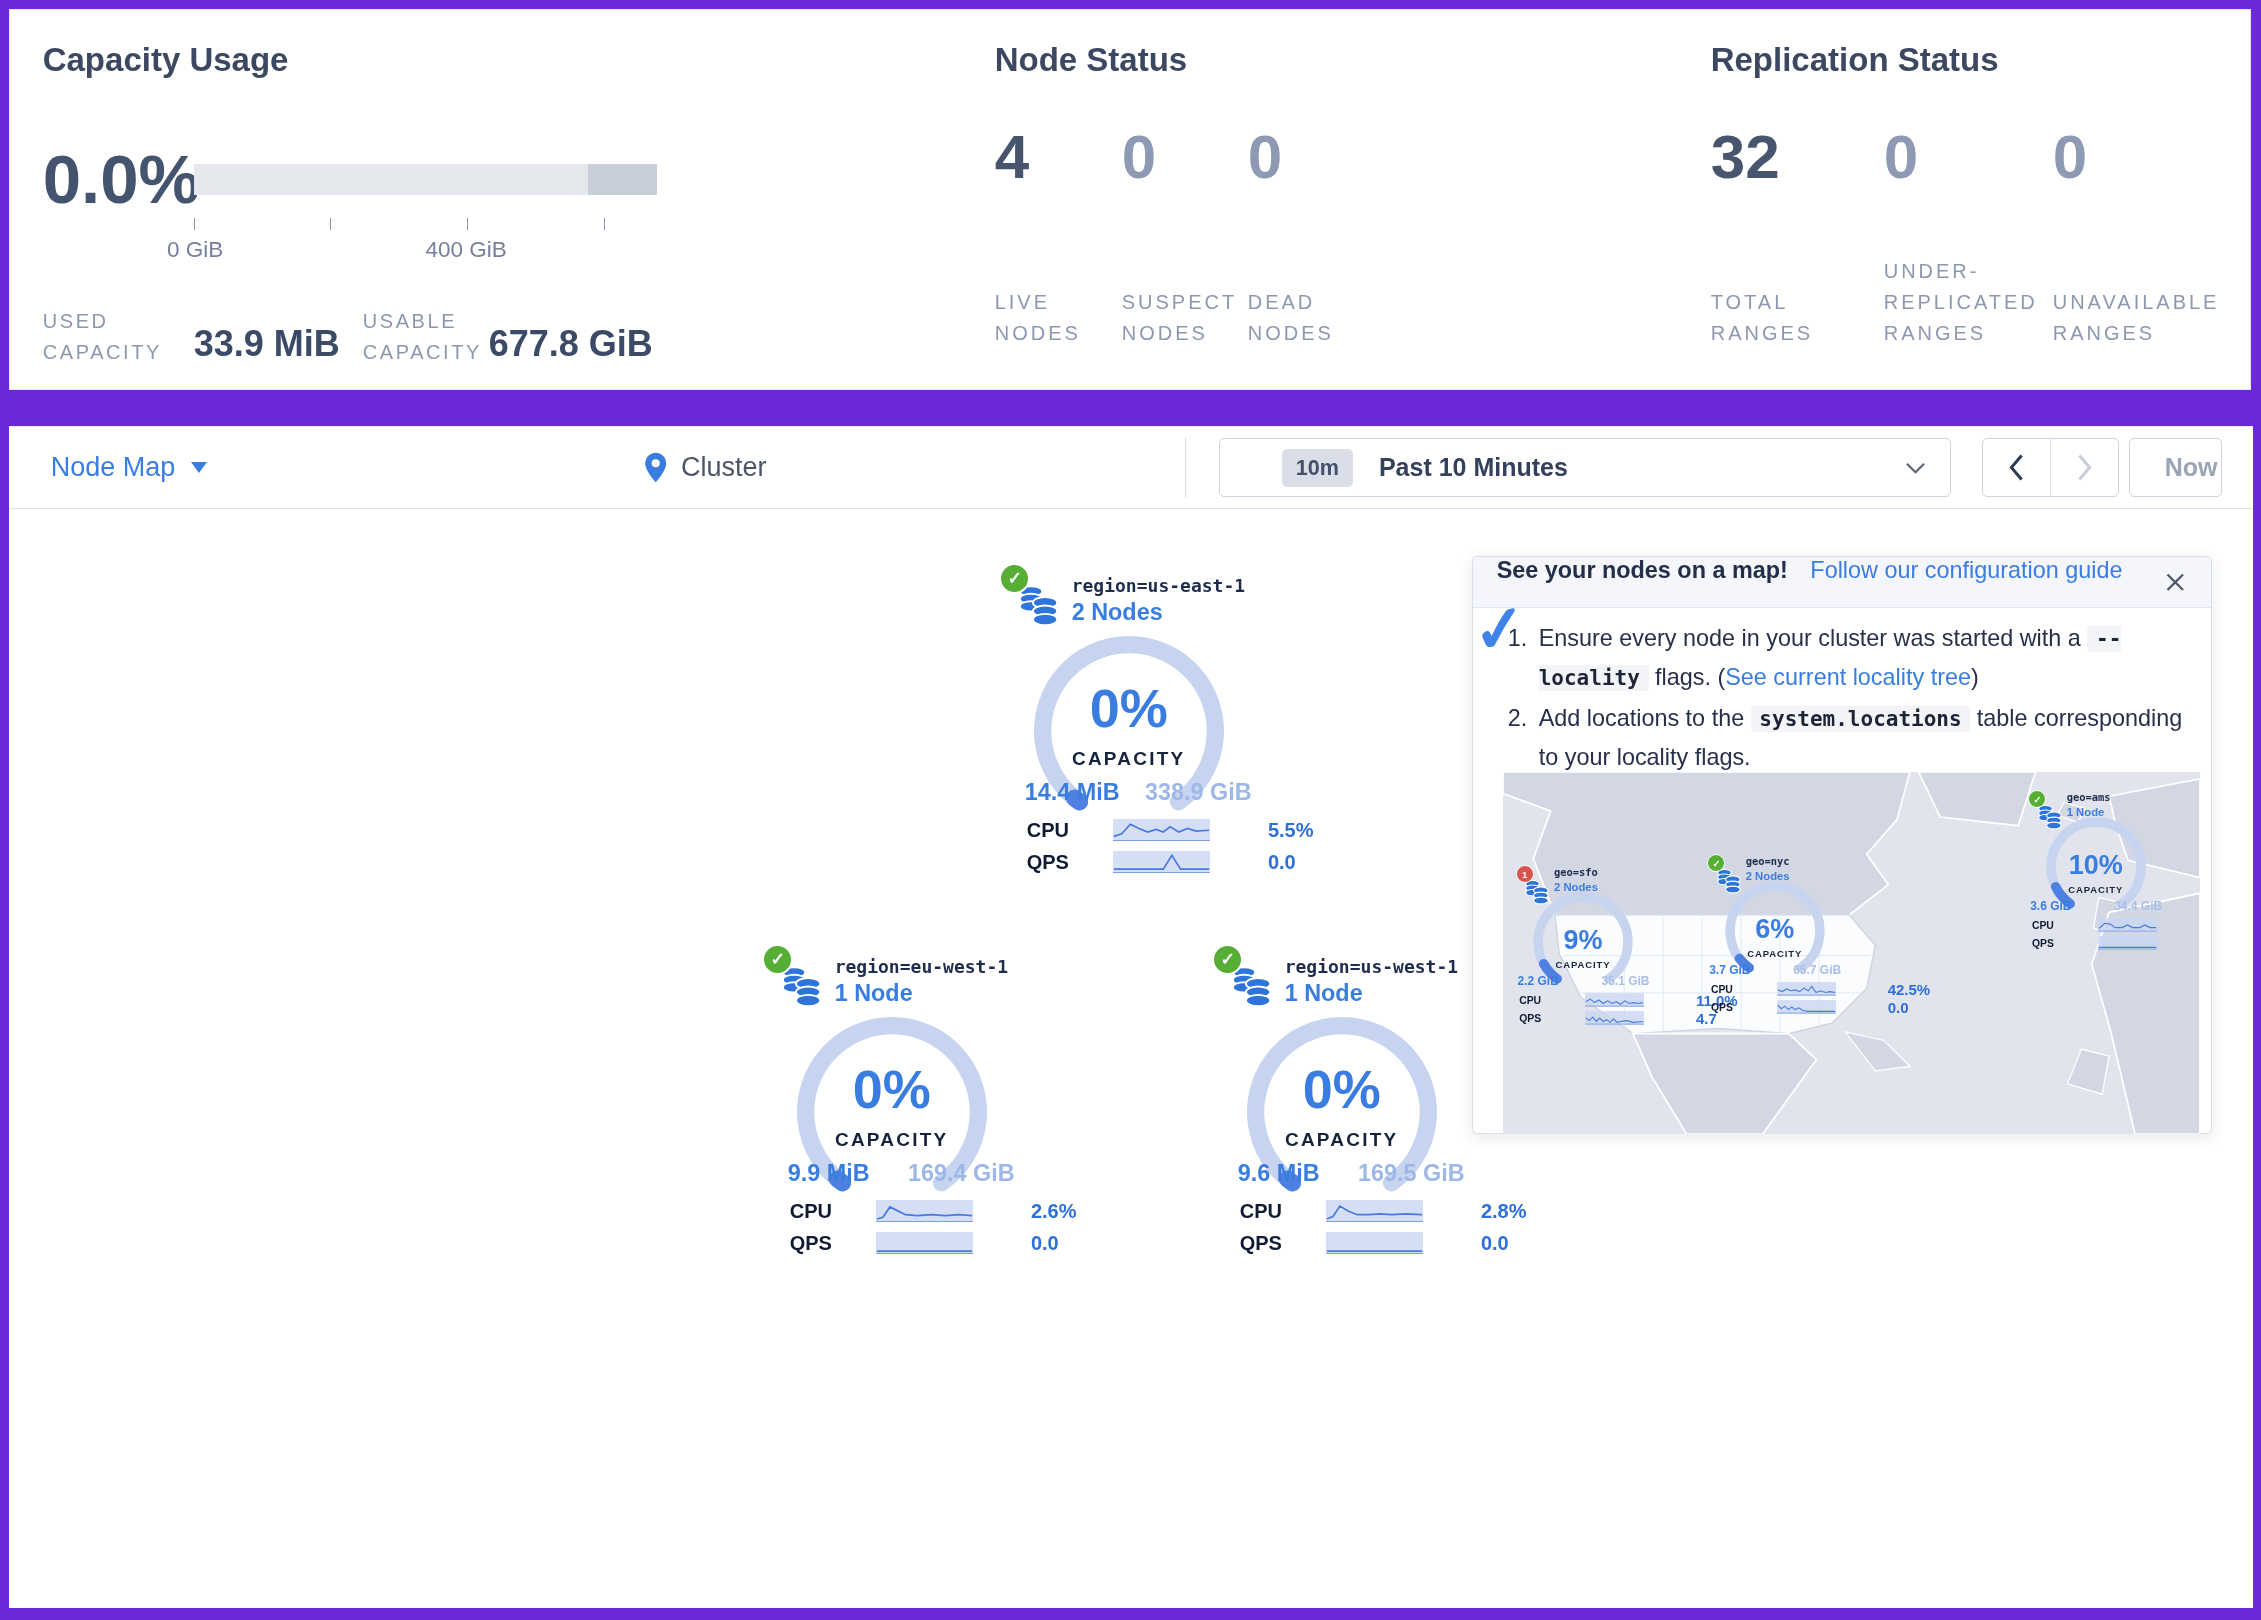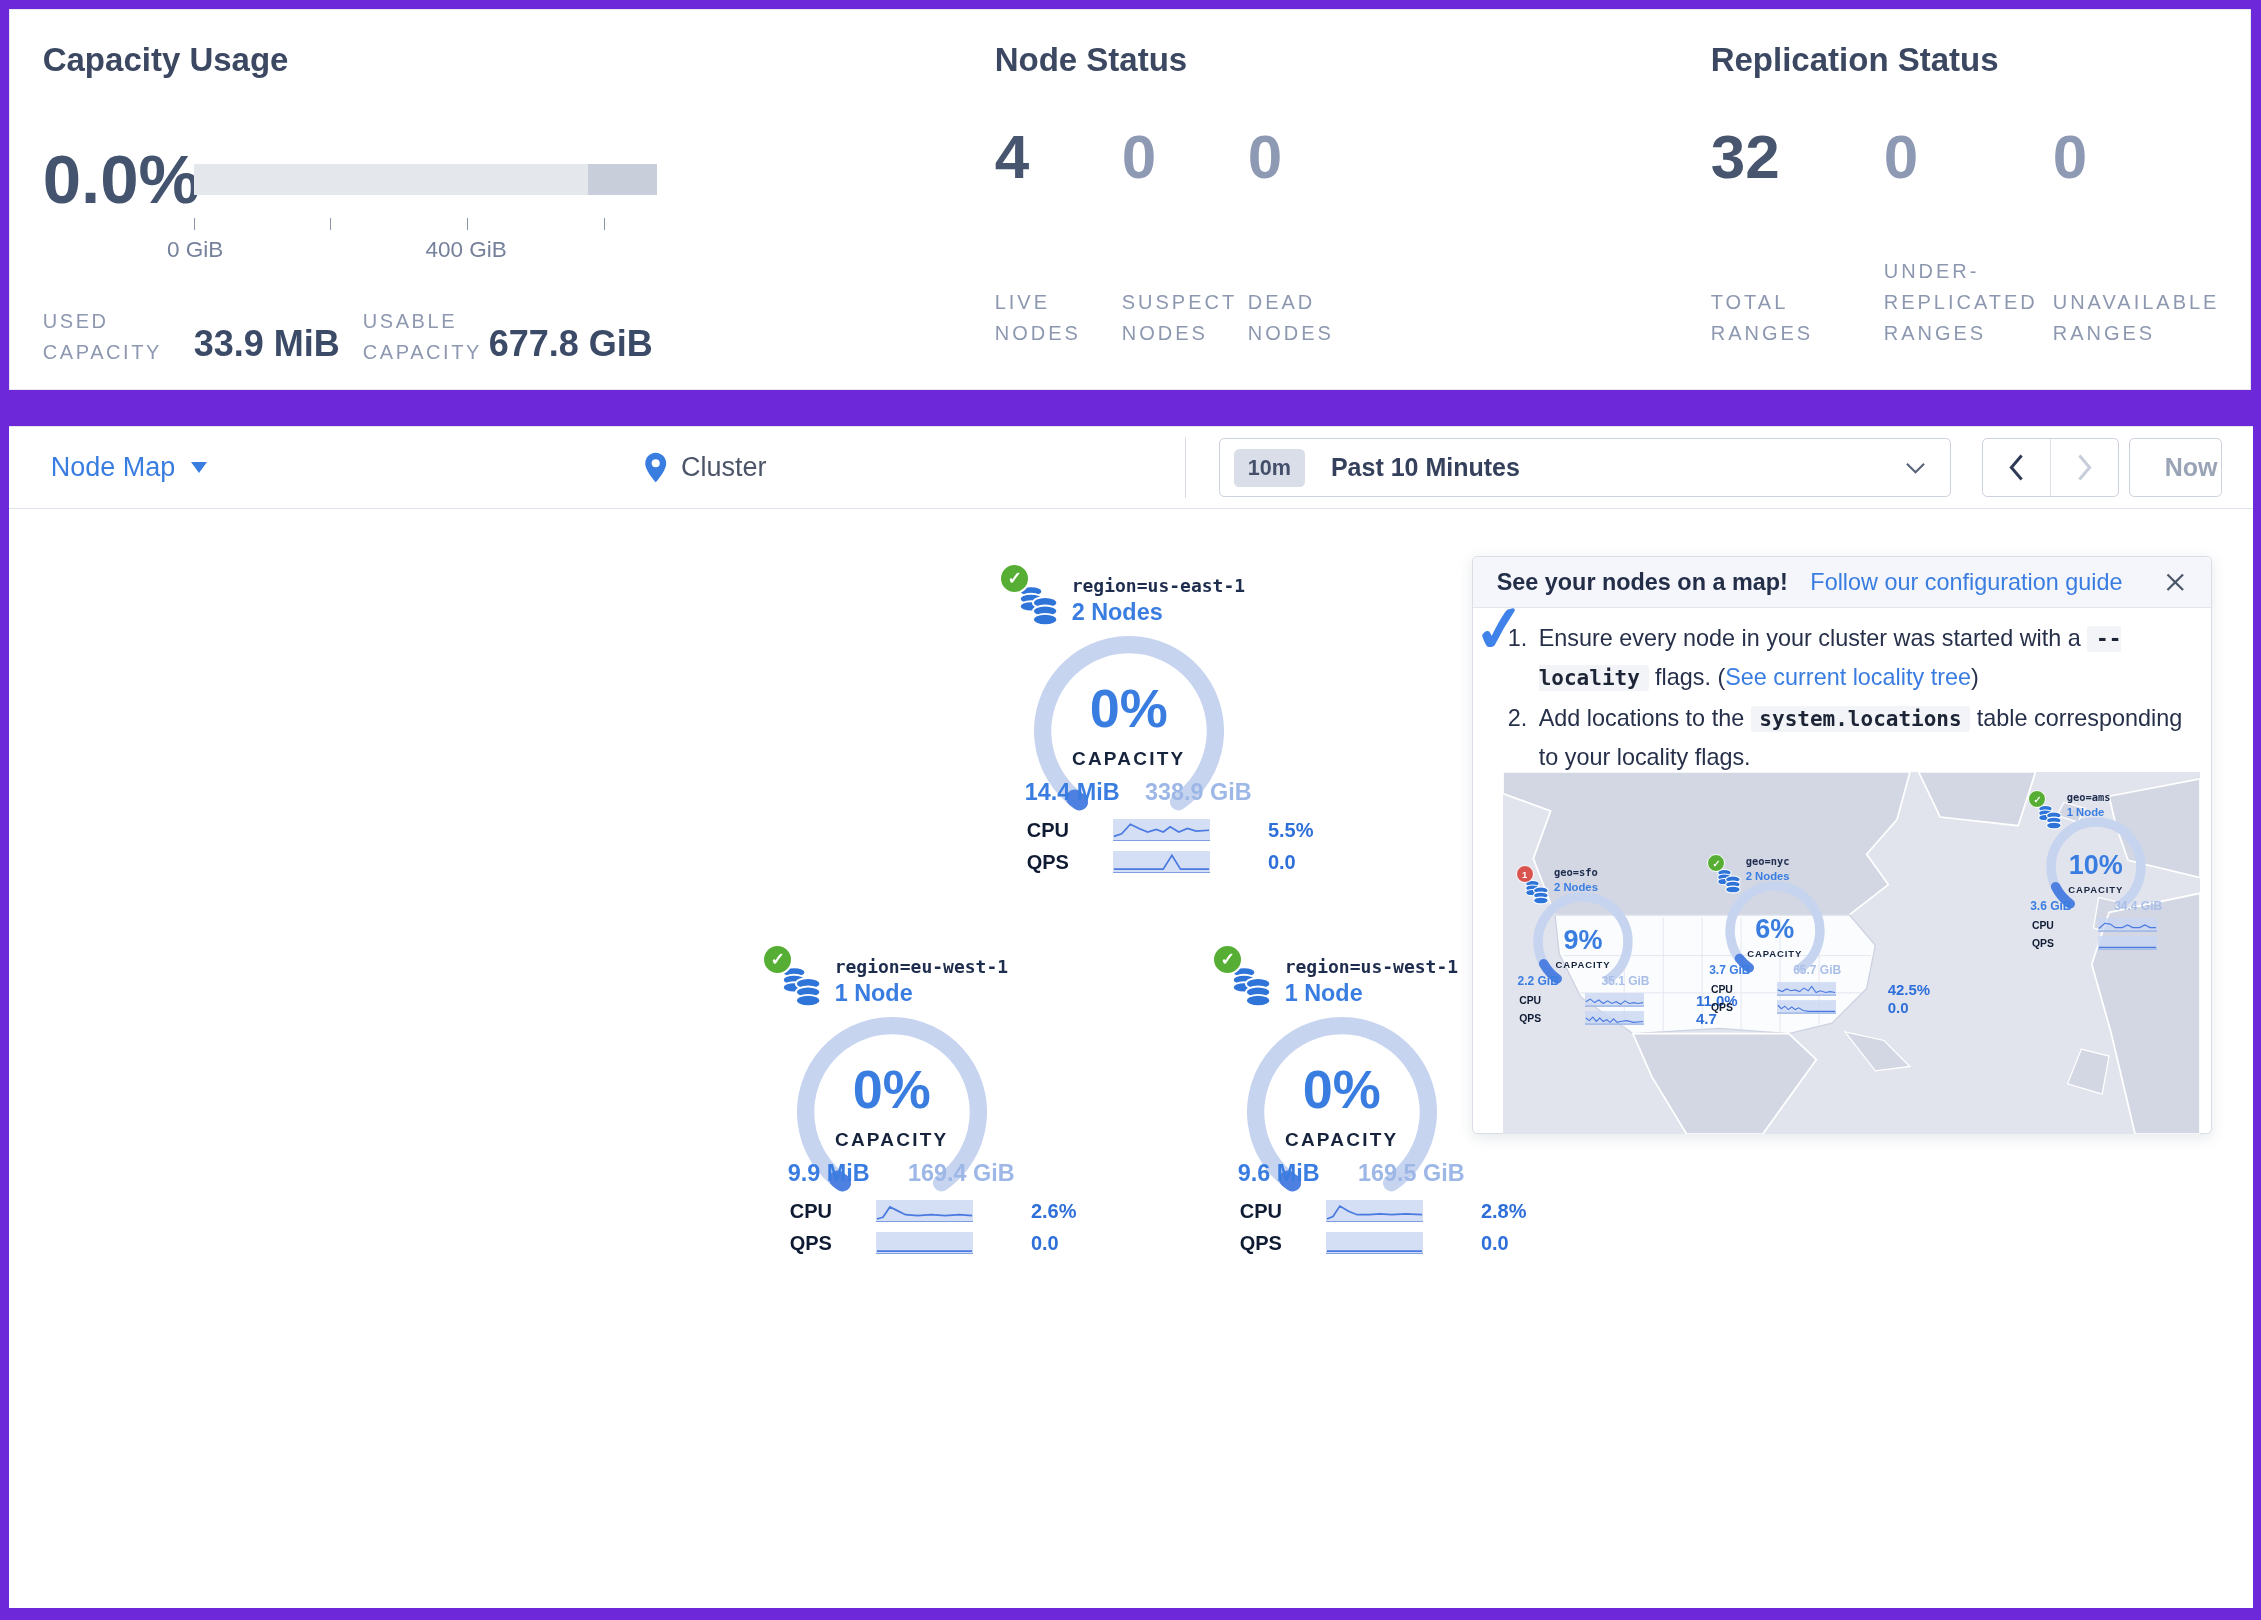--- a/index.html
+++ b/index.html
@@ -19,21 +19,21 @@
   .stat-num{font-size:62px;font-weight:700;color:#47566e;}
   .stat-num.dim{color:#8e99b3;}
   .stat-label{position:absolute;bottom:0;font-size:20px;letter-spacing:3px;color:#8d98b0;line-height:31px;}
 
   
   .toolbar{position:absolute;left:8.7px;top:426px;width:2244px;height:83px;background:#fff;border-top:0.9px solid #e3e6ec;border-bottom:0.9px solid #dfe2ea;box-sizing:border-box;}
   .view-select{position:absolute;left:42px;top:0;height:81px;display:flex;align-items:center;gap:15.6px;color:#3a7de1;font-size:27px;cursor:pointer;}
   .tri-down{width:0;height:0;border-left:8.7px solid transparent;border-right:8.7px solid transparent;border-top:11.3px solid #3a7de1;}
   .breadcrumb{position:absolute;left:635px;top:0;height:81px;display:flex;align-items:center;gap:14px;font-size:27px;color:#4c5568;}
   .tb-divider{position:absolute;left:1176px;top:10.4px;width:0.9px;height:61px;background:#d8dce5;}
-  .time-box{position:absolute;left:1210px;top:11.3px;width:732px;height:59px;border:0.9px solid #ccd2de;border-radius:5.2px;box-sizing:border-box;display:flex;align-items:center;background:#fff;}
+  .time-box{position:absolute;left:1210px;top:11.3px;width:732px;height:59px;border:0.9px solid #ccd2de;border-radius:5.2px;box-sizing:border-box;display:flex;align-items:center;background:#fff;padding-left:48px;}
   .time-chip{margin-left:14px;padding:6px 14px;background:#d9dee9;border-radius:5.2px;font-size:21.6px;font-weight:700;color:#44506a;}
   .time-label{margin-left:26px;font-size:25px;font-weight:700;color:#35415c;}
   .time-caret{margin-left:auto;margin-right:24px;}
   .arrow-box{position:absolute;left:1973px;top:11.3px;width:137px;height:59px;border:0.9px solid #ccd2de;border-radius:5.2px;box-sizing:border-box;display:flex;background:#fff;}
   .arrow-cell{flex:1;display:flex;align-items:center;justify-content:center;}
   .arrow-cell:first-child{border-right:0.9px solid #dde1e9;}
   .now-btn{position:absolute;left:2120px;top:11.3px;width:93px;height:59px;border:0.9px solid #ccd2de;border-radius:5.2px;box-sizing:border-box;display:flex;align-items:center;justify-content:center;font-size:25px;font-weight:700;color:#9aa4b6;background:#fff;padding-left:32px;}
 
   
   .canvas{position:absolute;left:8.7px;top:509px;width:2244px;height:1099px;background:#fff;}
@@ -80,21 +80,21 @@
   .mini .cap-caption{left:12px;top:105px;width:114px;font-size:9.5px;letter-spacing:0.9px;}
   .mini .cap-vals{left:3.5px;top:120px;width:132px;font-size:12px;}
   .mini .cap-vals .total{color:#a9bfe8;}
   .mini .mrow{left:5.2px;width:130px;height:14.7px;}
   .mini .mlabel{width:36px;font-size:10.4px;}
   .mini .spark{width:59px;height:14px;margin-right:7.8px;}
   .mini .mval{font-size:15px;}
 
   
   .popup{position:absolute;left:1463px;top:47px;width:740px;height:578px;background:#fff;border:0.9px solid #d9dde6;border-radius:5.2px;box-sizing:border-box;box-shadow:0 3.5px 14px rgba(60,70,100,.12);z-index:5;}
-  .popup-header{height:50px;background:#f5f6fb;border-bottom:0.9px solid #e3e6ef;border-radius:5.2px 5.2px 0 0;display:flex;align-items:center;padding:0 24px;}
+  .popup-header{height:50px;background:#f5f6fb;border-bottom:0.9px solid #e3e6ef;border-radius:5.2px 5.2px 0 0;display:flex;padding:0 24px;}
   .popup-title{font-size:23.4px;font-weight:700;color:#232e49;}
   .popup-link{margin-left:22.5px;font-size:23.4px;color:#3a7de1;cursor:pointer;}
   .popup-close{margin-left:auto;cursor:pointer;display:flex;align-items:center;}
   .steps{position:absolute;left:35px;top:62px;width:680px;font-size:23.4px;color:#27304a;line-height:38px;}
   .step{display:flex;margin-bottom:1.7px;}
   .step-num{width:31px;flex:none;}
   .code{background:#f2f4f8;border-radius:3.5px;padding:0.9px 8.7px;font-family:"DejaVu Sans Mono","Liberation Mono",monospace;font-size:21px;font-weight:700;color:#1c2436;}
   .inline-link{color:#3a7de1;cursor:pointer;}
   .big-check{position:absolute;left:0px;top:35px;font-size:64px;font-weight:700;color:#3f83ea;transform:rotate(-6deg);z-index:6;}
   .popup-map{position:absolute;left:30px;top:215px;width:697px;height:362px;overflow:hidden;}

